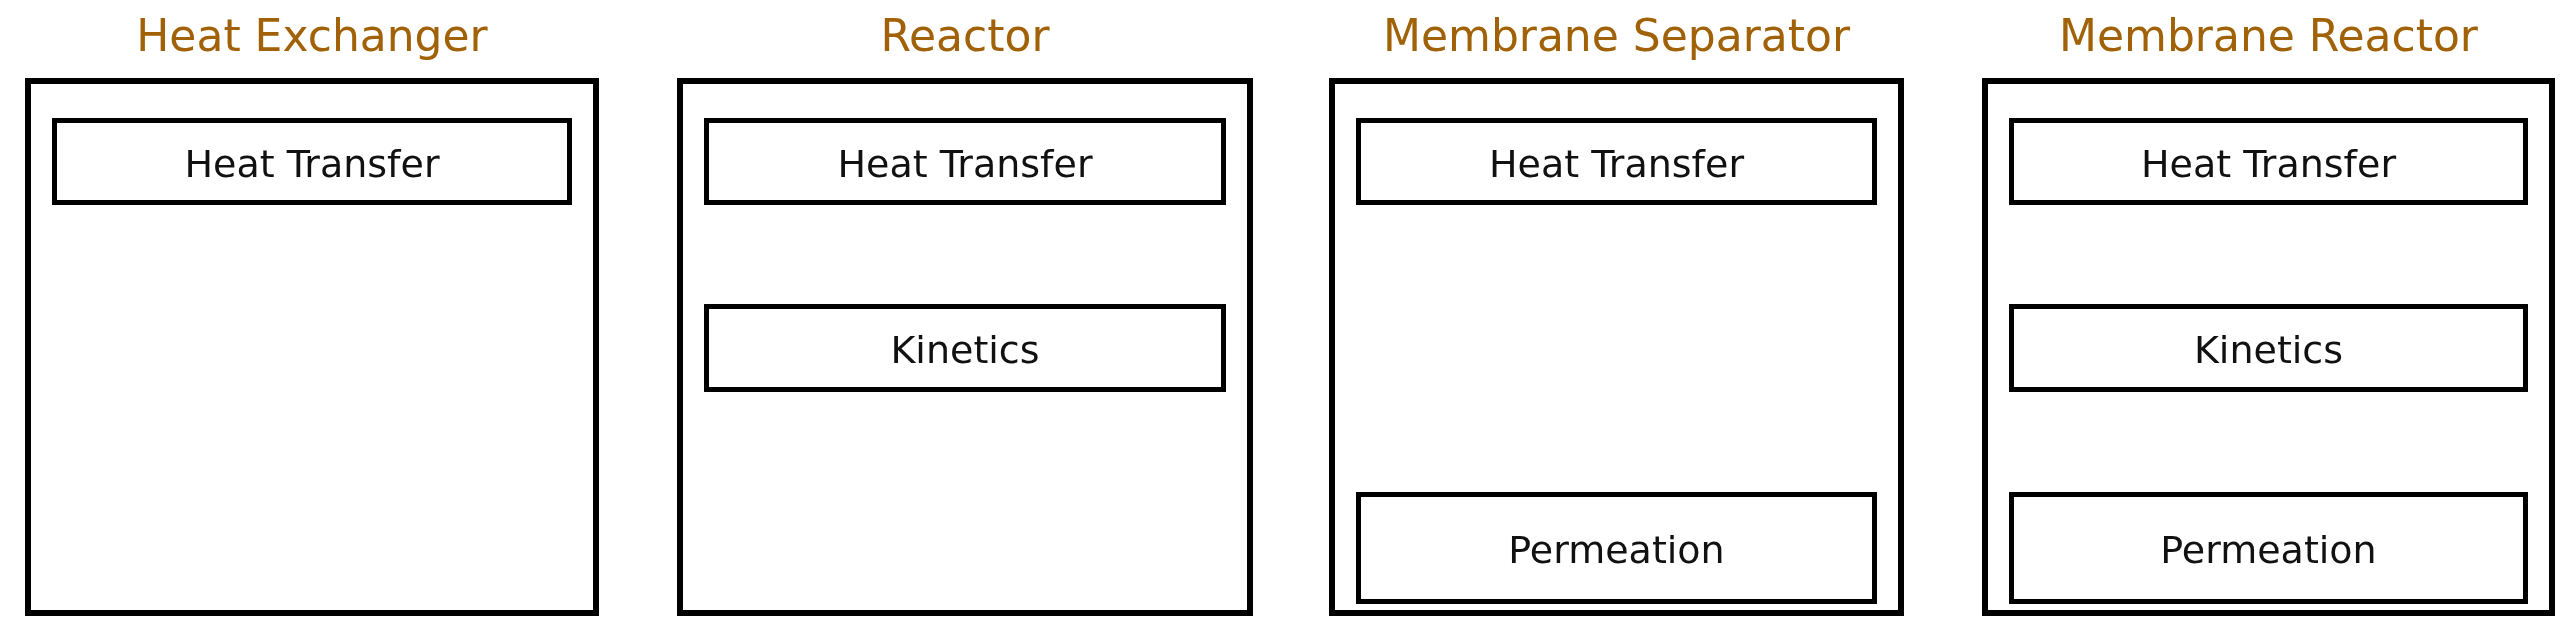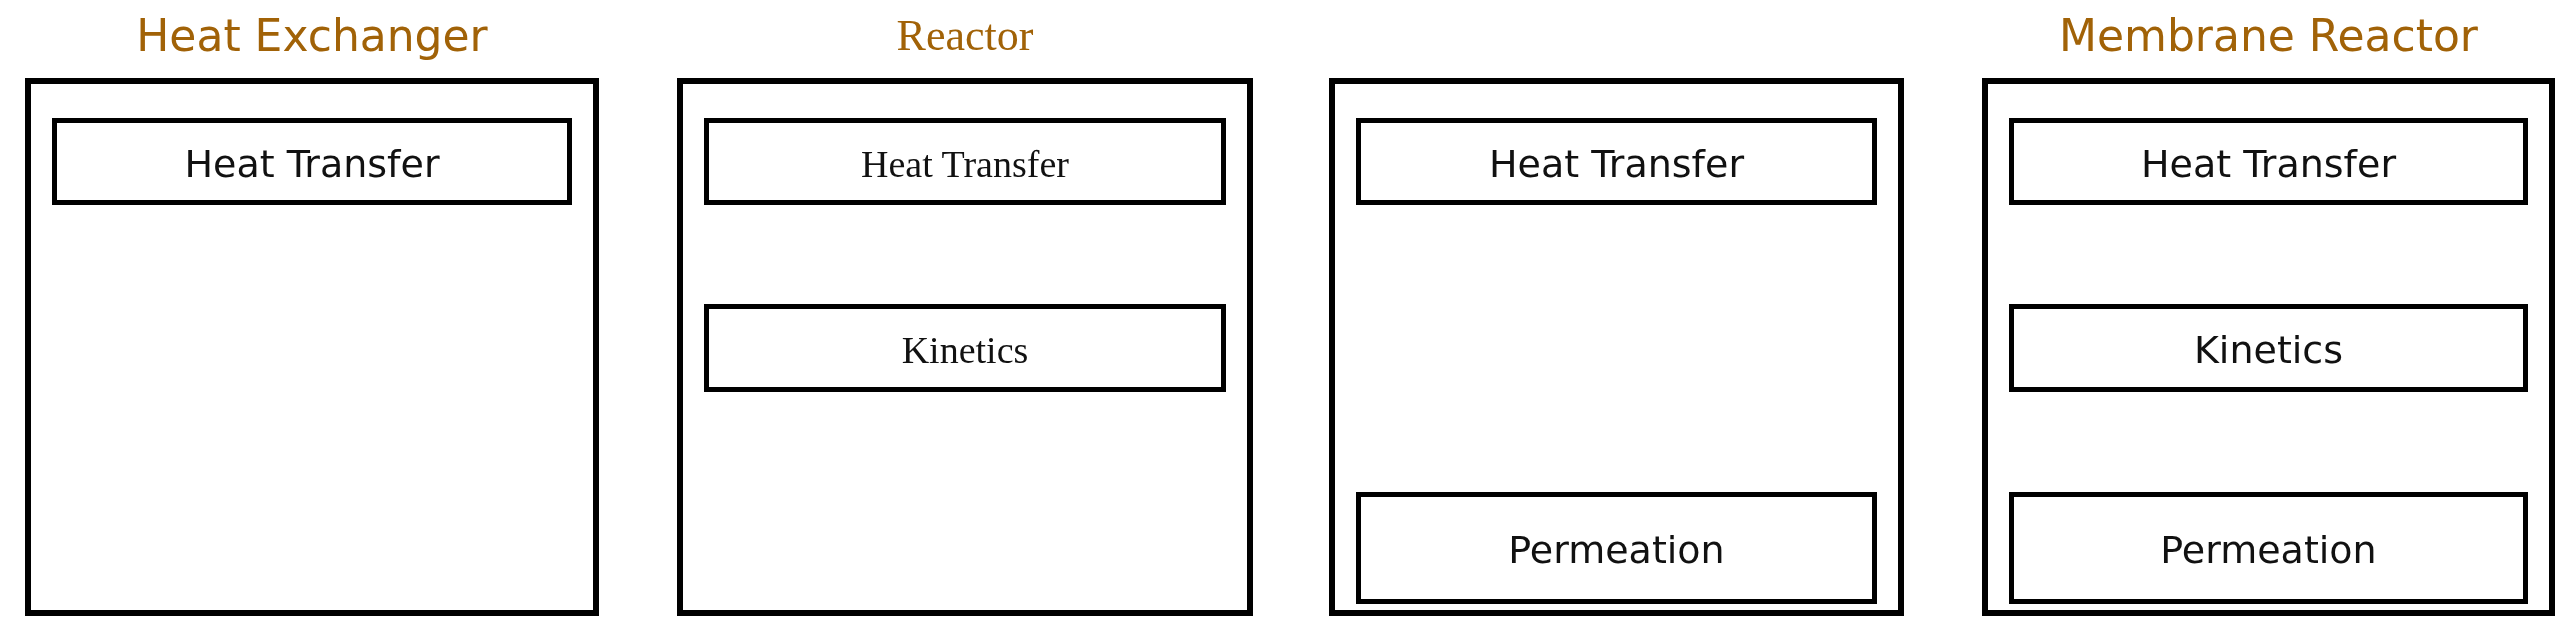--- a/index.html
+++ b/index.html
@@ -61,21 +61,21 @@
     line-height: 41px;
     font-weight: 400;
     white-space: nowrap;
     color: #111111;
     position: relative;
     top: -1.4px;
     margin-top: 8px;
   }
   
   #panel-0 { left: 25px;   width: 574px; }
-  #panel-1 { left: 677px;  width: 576px; font-family: Liberation Serif, serif; }
+  #panel-1 { left: 677px;  width: 576px; }
   #panel-2 { left: 1329px; width: 575px; }
   #panel-3 { left: 1982px; width: 573px; }
 
   
   .slot-top    { top: 34px;  height: 87px; }
   .slot-middle { top: 220px; height: 88px; }
   .slot-bottom { top: 408px; height: 112px; }
 
   .module-inset { left: 21.3px; right: 21.3px; }
 </style>
@@ -99,20 +99,21 @@
       <div class="module-box module-inset slot-top">
         <span class="module-label">Heat Transfer</span>
       </div>
       <div class="module-box module-inset slot-middle">
         <span class="module-label">Kinetics</span>
       </div>
     </div>
   </div>
 
   <div class="panel" id="panel-2">
+    <div class="panel-title">Membrane Separator</div>
     <div class="outer-box" style="width:575px;">
       <div class="module-box module-inset slot-top">
         <span class="module-label">Heat Transfer</span>
       </div>
       <div class="module-box module-inset slot-bottom">
         <span class="module-label">Permeation</span>
       </div>
     </div>
   </div>
 

